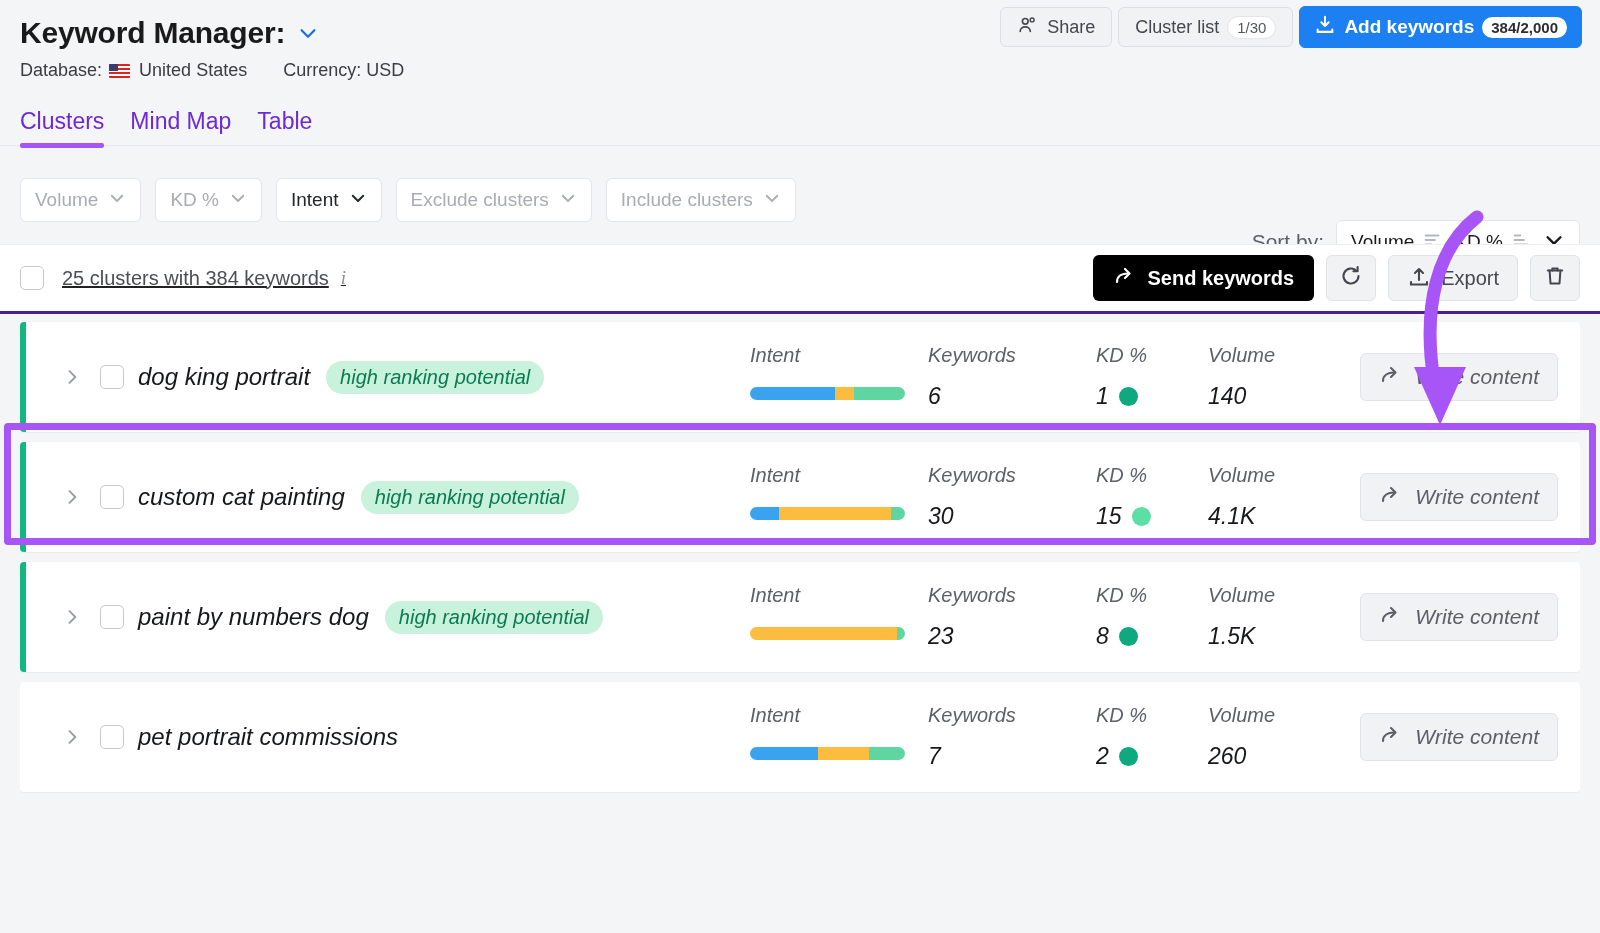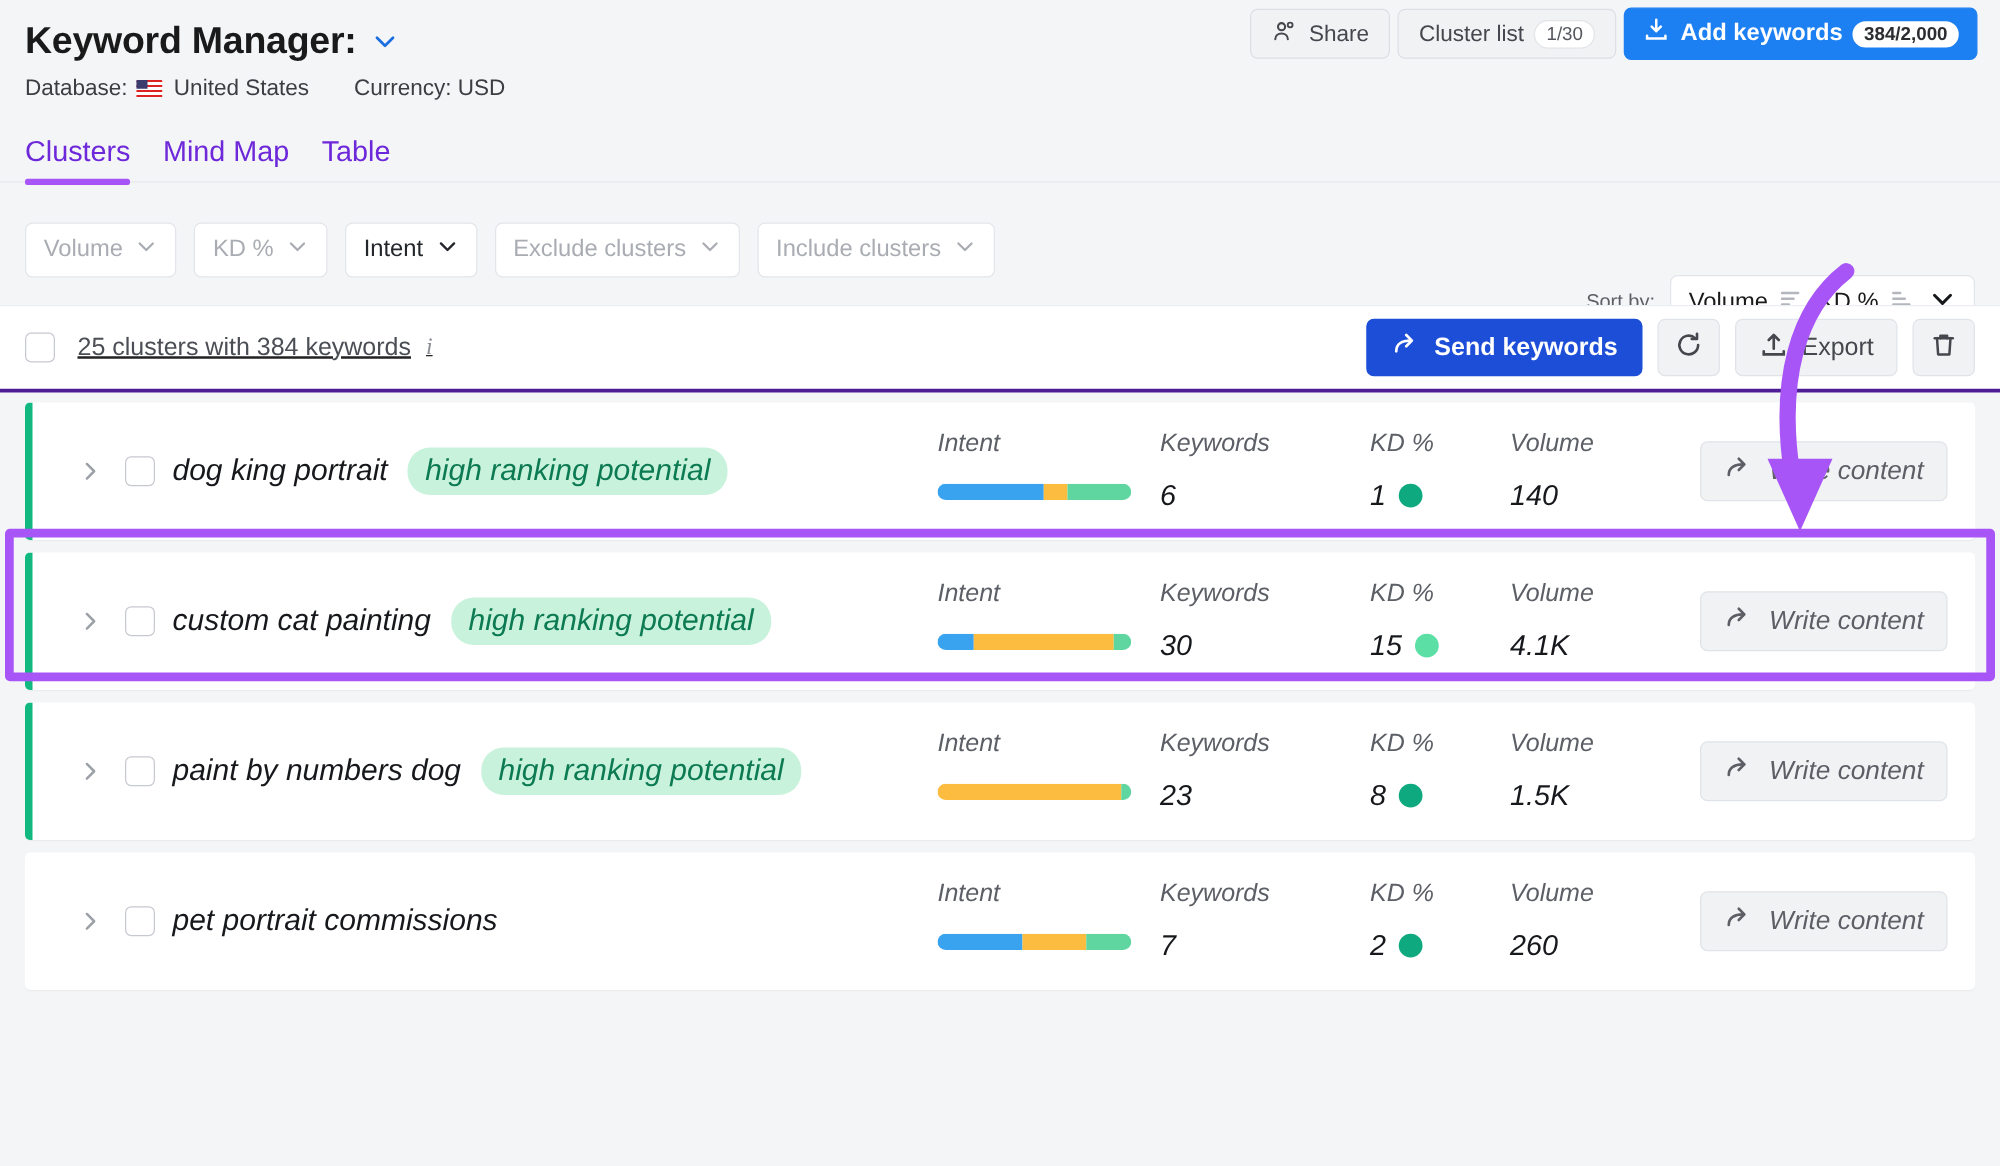--- a/index.html
+++ b/index.html
@@ -94,21 +94,21 @@
     display: inline-flex; align-items: center; gap: 10px;
     border: 1px solid #e3e5ea; background: #fff; border-radius: 6px;
     height: 44px; padding: 0 14px; font-size: 19px; color: #a9acb2; cursor: pointer;
   }
   .chip.enabled { color: #23262b; }
   .chip.enabled .chev path { stroke: #23262b; }
   .sortby {
     position: absolute; right: 20px; top: 74px;
     display: flex; align-items: center; gap: 12px;
   }
-  .sortby-label { font-size: 16px; color: #5c5f66; }
+  .sortby-label { font-size: 21px; color: #5c5f66; }
   .sort-ctl {
     display: flex; align-items: center; gap: 10px;
     border: 1px solid #e3e5ea; background: #fff; border-radius: 6px;
     height: 44px; padding: 0 14px; font-size: 19px; color: #1a1a1a; cursor: pointer;
   }
   .sort-seg { display: inline-flex; align-items: center; gap: 8px; }
 
   
   .toolbar {
     margin-top: 22px; height: 70px; background: #fff;
@@ -121,21 +121,21 @@
   }
   .toolbar-text { font-size: 20px; color: #4b4e54; margin-left: 18px; }
   .info-i {
     margin-left: 12px; font-style: italic; color: #8b8e95; font-size: 19px;
     font-family: "Liberation Serif", serif; cursor: pointer;
   }
   .toolbar-right {
     position: absolute; right: 20px; display: flex; align-items: center; gap: 12px;
   }
   .btn-send {
-    background: #1d4ed8; border: none; color: #fff; font-weight: bold;
+    background: #000000; border: none; color: #fff; font-weight: bold;
     font-size: 20px; height: 46px; border-radius: 6px; padding: 0 20px;
     display: inline-flex; align-items: center; gap: 10px; cursor: pointer;
   }
   .icon-btn {
     width: 50px; height: 46px; border: 1px solid #e0e3e8; background: #f1f2f4;
     border-radius: 6px; display: flex; align-items: center; justify-content: center;
     cursor: pointer;
   }
   .btn-export {
     height: 46px; border: 1px solid #e0e3e8; background: #f1f2f4; border-radius: 6px;
@@ -152,21 +152,21 @@
     box-shadow: 0 1px 0 rgba(0,0,0,0.04);
     overflow: hidden;
   }
   .row .accent {
     position: absolute; left: 0; top: 0; bottom: 0; width: 6px; background: #11b981;
   }
   .row-left { display: flex; align-items: center; padding-left: 38px; flex: none; width: 730px; }
   .caret { width: 28px; display: flex; align-items: center; justify-content: center; cursor: pointer; }
   .row-name { font-size: 24px; color: #16181c; margin-left: 14px; white-space: nowrap; }
   .badge {
-    margin-left: 16px; background: #c9f2dc; color: #0c7a52; font-size: 24px;
+    margin-left: 16px; background: #c9f2dc; color: #0c7a52; font-size: 20px;
     border-radius: 18px; padding: 5px 14px; white-space: nowrap;
   }
   .metrics { display: flex; align-items: flex-start; flex: 1; }
   .m { display: flex; flex-direction: column; gap: 16px; }
   .m-label { font-size: 20px; color: #5c5f66; }
   .m-value { font-size: 23px; color: #16181c; display: flex; align-items: center; gap: 10px; }
   .m-intent { width: 178px; }
   .m-keywords { width: 168px; }
   .m-kd { width: 112px; }
   .m-volume { width: 150px; }

